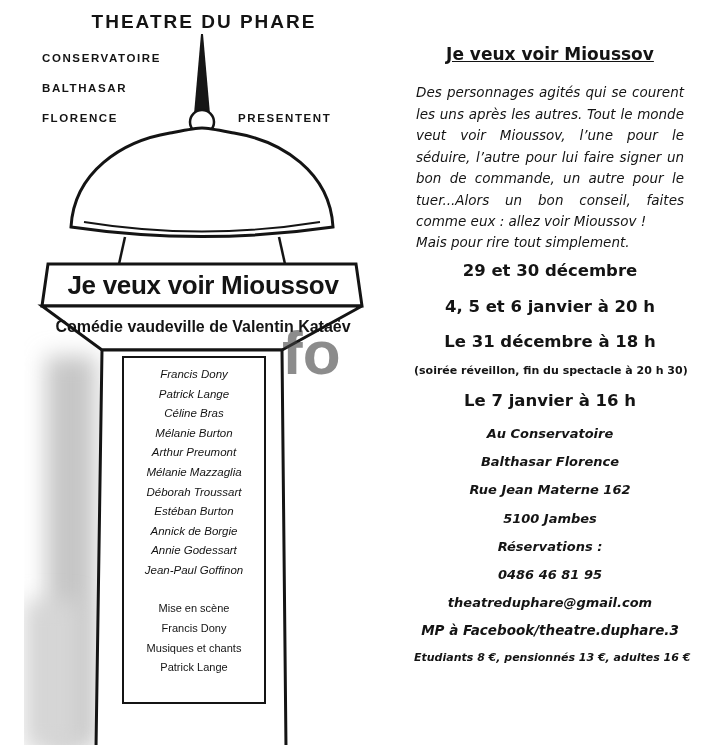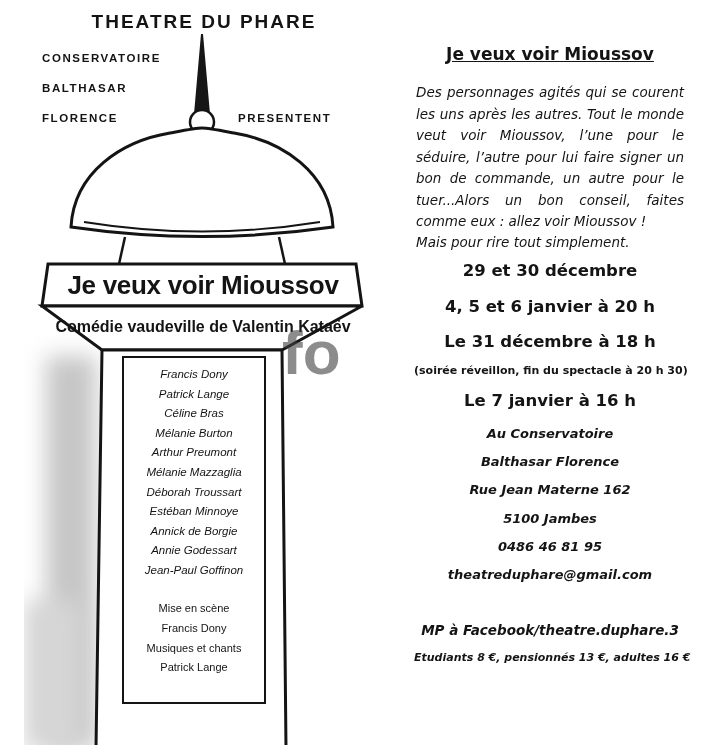--- a/index.html
+++ b/index.html
@@ -147,21 +147,21 @@
   <div class="banner-subtitle">Comédie vaudeville de Valentin Kataëv</div>
 
   <div class="cast-list">
       <div class="cast-name">Francis Dony</div>
       <div class="cast-name">Patrick Lange</div>
       <div class="cast-name">Céline Bras</div>
       <div class="cast-name">Mélanie Burton</div>
       <div class="cast-name">Arthur Preumont</div>
       <div class="cast-name">Mélanie Mazzaglia</div>
       <div class="cast-name">Déborah Troussart</div>
-      <div class="cast-name">Estéban Minnoye</div>
+      <div class="cast-name">Estéban Burton</div>
       <div class="cast-name">Annick de Borgie</div>
       <div class="cast-name">Annie Godessart</div>
       <div class="cast-name">Jean-Paul Goffinon</div>
     </div>
 
   <div class="credits">
       <div class="credit-line">Mise en scène</div>
       <div class="credit-line">Francis Dony</div>
       <div class="credit-line">Musiques et chants</div>
       <div class="credit-line">Patrick Lange</div>
@@ -180,20 +180,21 @@
     <div class="r-note">(soirée réveillon, fin du spectacle à 20 h 30)</div>
     <div class="r-show s3">Le 7 janvier à 16 h</div>
 
     <div class="venue-block">
       <div>
           <div>Au Conservatoire</div>
           <div>Balthasar Florence</div>
           <div>Rue Jean Materne 162</div>
           <div>5100 Jambes</div>
         </div>
+      <div>Réservations :</div>
       <div>0486 46 81 95</div>
       <div>theatreduphare@gmail.com</div>
     </div>
 
     <div class="r-facebook">MP à Facebook/theatre.duphare.3</div>
     <div class="r-prices">Etudiants 8 €, pensionnés 13 €, adultes 16 €</div>
   </div>
 
 </div>
 

